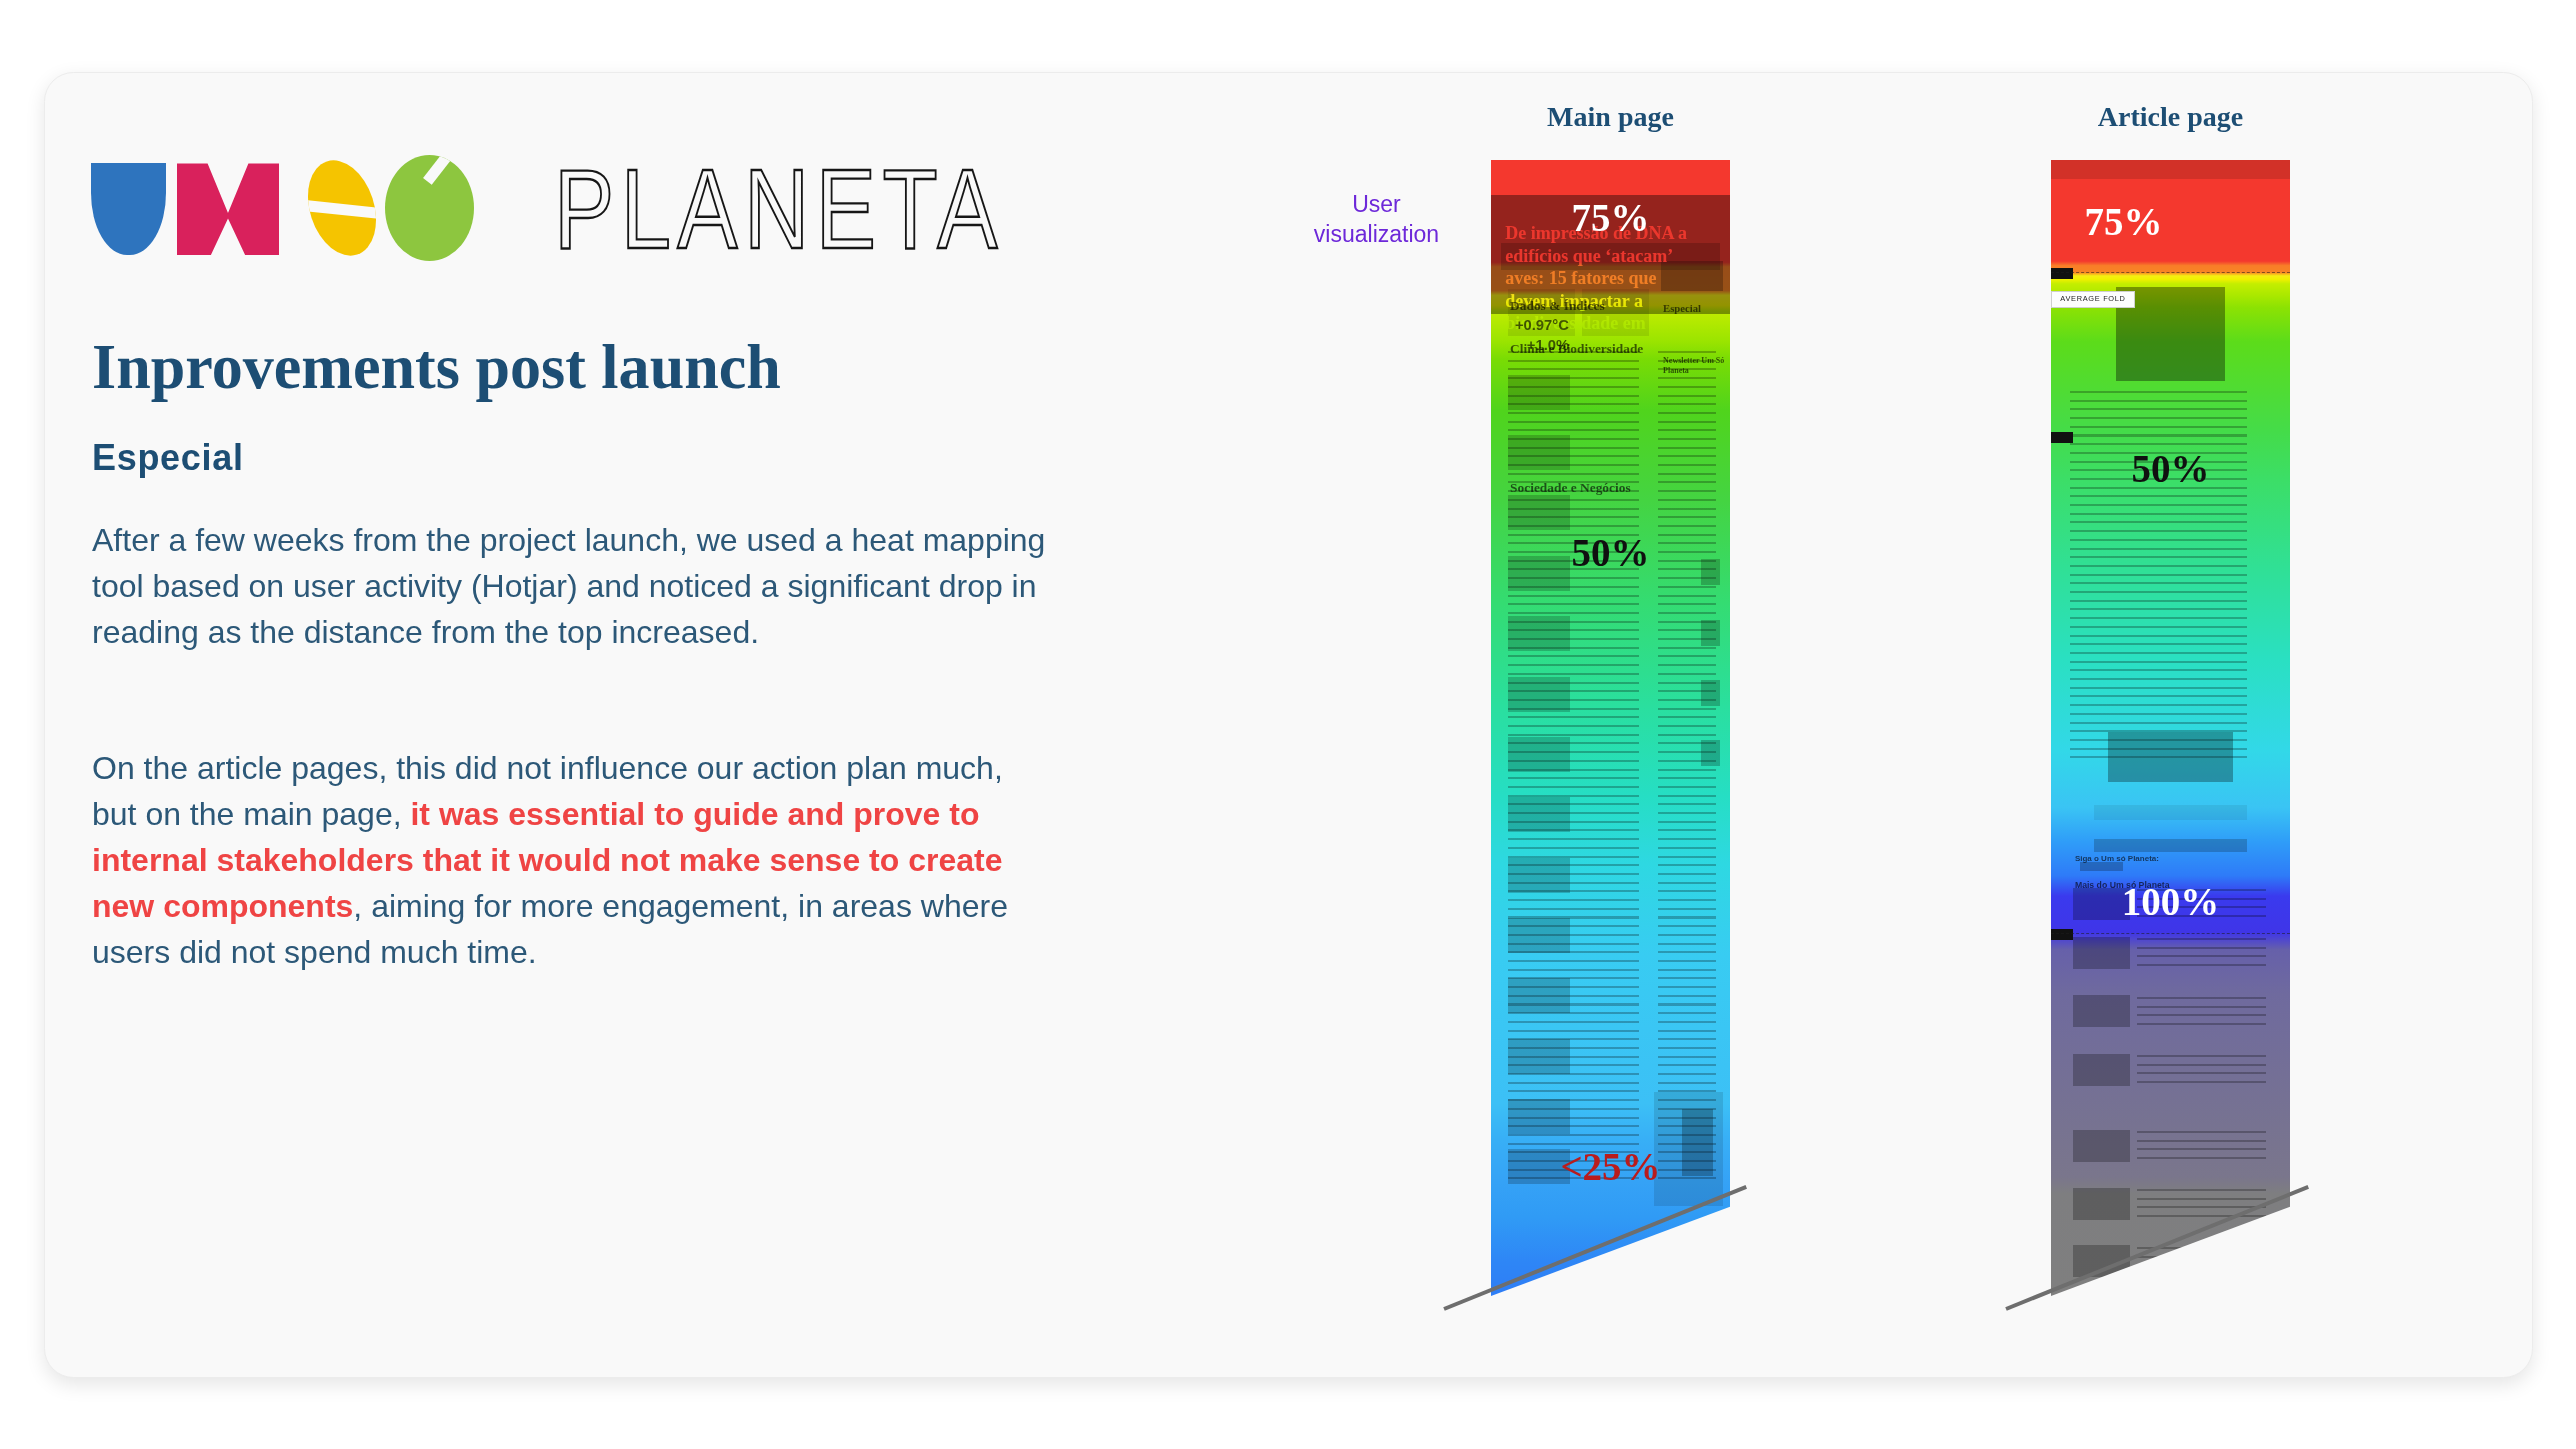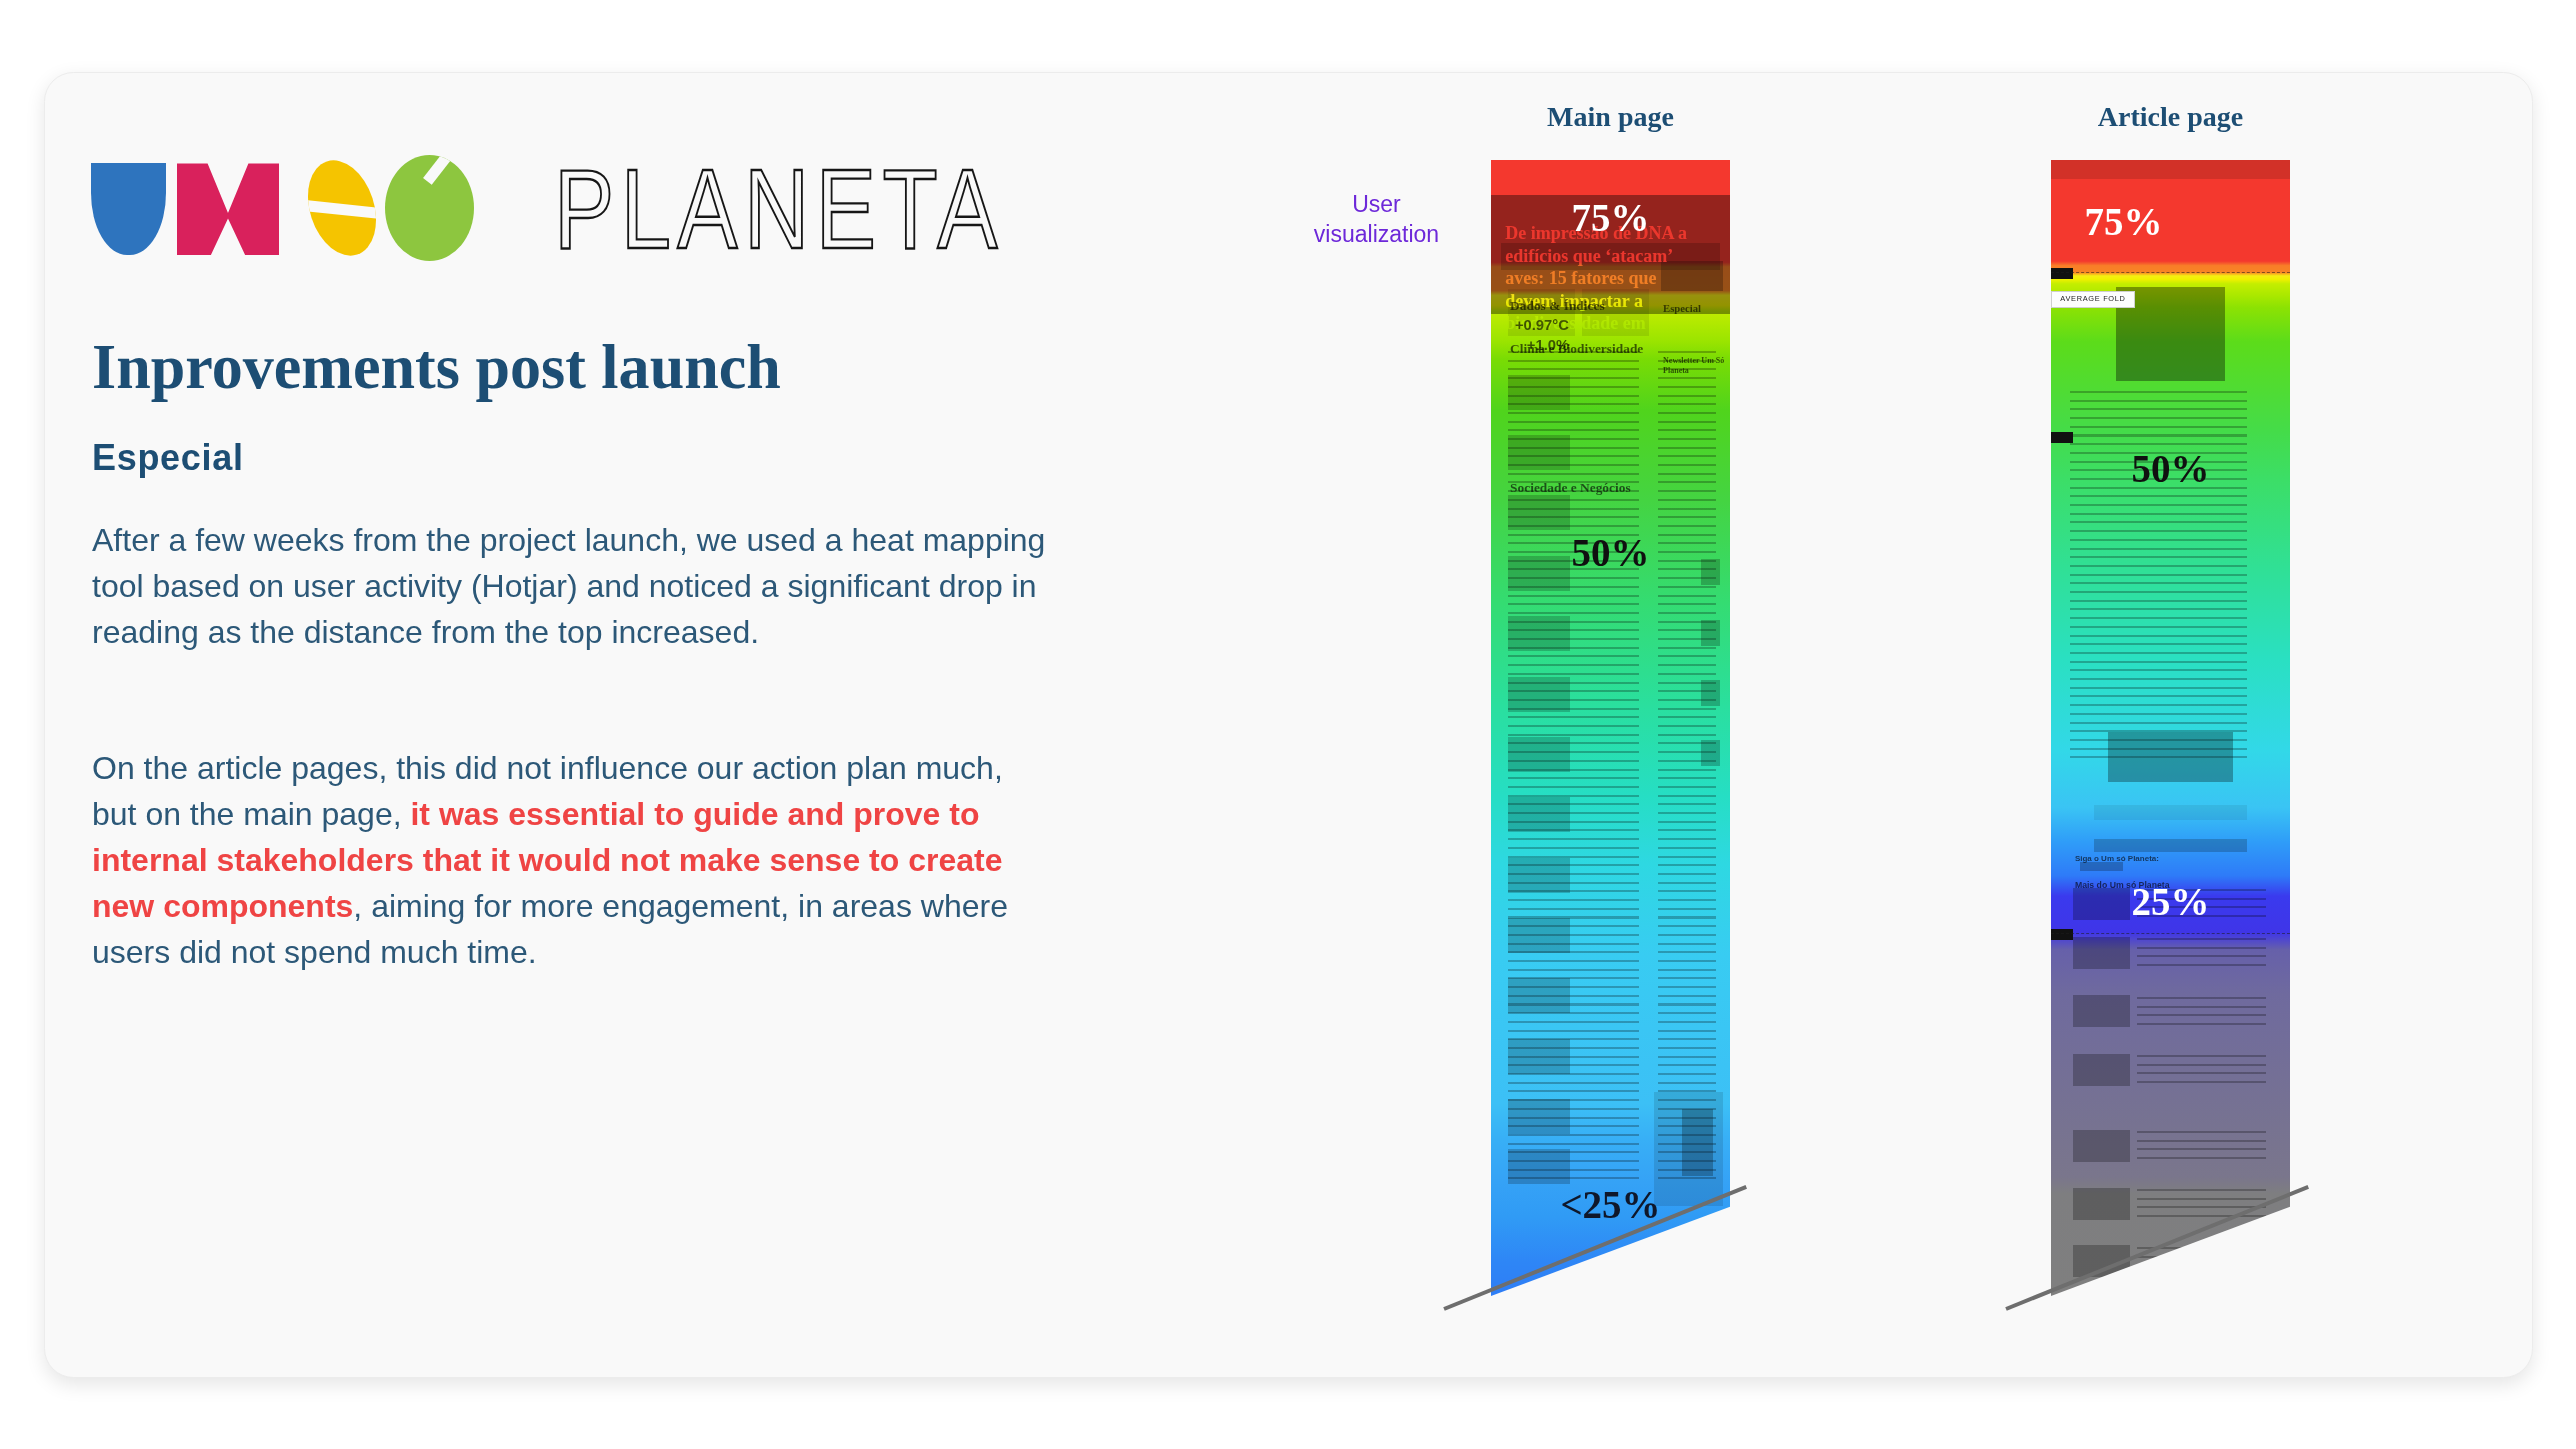--- a/index.html
+++ b/index.html
@@ -114,21 +114,21 @@
       <div class="snip sd" style="top: 156px; left: 10%; width: 44%; font-size: 14.8px; line-height: 1.25; font-weight: 700;">+0.97°C</div>
       <div class="snip sd" style="top: 176px; left: 15%; width: 44%; font-size: 14.8px; line-height: 1.25; font-weight: 700;">+1.0%</div>
       <div class="snip sd serif" style="top: 142px; left: 72%; width: 26%; font-size: 10.7px; line-height: 1.25; font-weight: 700;">Especial</div>
       <div class="snip sd serif" style="top: 181px; left: 8%; width: 62%; font-size: 13.4px; line-height: 1.25; font-weight: 700;">Clima e Biodiversidade</div>
       <div class="snip sd serif" style="top: 196px; left: 72%; width: 27%; font-size: 8px; line-height: 1.25; font-weight: 700;">Newsletter Um Só Planeta</div>
       <div class="snip sd serif" style="top: 320px; left: 8%; width: 62%; font-size: 13.4px; line-height: 1.25; font-weight: 700;">Sociedade e Negócios</div>
     </div>
     <div class="overlay" style="background: linear-gradient(rgb(244, 56, 46) 0%, rgb(244, 56, 46) 9%, rgb(248, 126, 40) 9.4%, rgb(248, 132, 36) 11.5%, rgb(248, 238, 22) 11.9%, rgb(240, 240, 0) 12.8%, rgb(192, 236, 0) 13.3%, rgb(154, 228, 0) 16%, rgb(122, 220, 4) 17.5%, rgb(80, 212, 28) 22%, rgb(68, 212, 66) 30%, rgb(52, 220, 114) 39%, rgb(42, 223, 158) 48%, rgb(38, 222, 196) 56%, rgb(46, 216, 226) 62%, rgb(56, 204, 242) 70%, rgb(60, 192, 246) 83%, rgb(56, 176, 246) 86%, rgb(53, 162, 246) 90%, rgb(48, 155, 245) 93%, rgb(46, 134, 246) 97%, rgb(46, 125, 246) 100%);"></div>
     <div class="pct" style="top: 35px; color: rgb(255, 255, 255); transform: translateX(0px);">75%</div>
     <div class="pct" style="top: 370px; color: rgb(16, 16, 16); transform: translateX(0px);">50%</div>
-    <div class="pct" style="top: 1022px; color: #0f172a; transform: translateX(0px);">&lt;25%</div>
+    <div class="pct" style="top: 984px; color: #b91c1c; transform: translateX(0px);">&lt;25%</div>
   </div>
 <div class="hm-col" style="left: 2051px;">
     <div class="hm-page">
       <div class="blk" style="top: 0px; height: 19px; left: 0%; width: 100%; background: rgba(20, 20, 20, 0.15);"></div>
       <div class="blk" style="top: 127px; height: 94px; left: 27%; width: 46%; background: rgba(20, 20, 20, 0.4);"></div>
       <div class="blk k1" style="top: 231px; height: 372px; left: 8%; width: 74%;"></div>
       <div class="blk" style="top: 572px; height: 50px; left: 24%; width: 52%; background: rgba(20, 20, 20, 0.33);"></div>
       <div class="blk" style="top: 645px; height: 14.8px; left: 18%; width: 64%; background: rgba(20, 20, 20, 0.08);"></div>
       <div class="blk" style="top: 679px; height: 13.4px; left: 18%; width: 64%; background: rgba(20, 20, 20, 0.22);"></div>
       <div class="blk" style="top: 702px; height: 9.4px; left: 12%; width: 18%; background: rgba(20, 20, 20, 0.25);"></div>
@@ -146,21 +146,21 @@
       <div class="blk k1" style="top: 1029px; height: 29.5px; left: 36%; width: 54%;"></div>
       <div class="blk" style="top: 1085px; height: 32px; left: 9%; width: 24%; background: rgba(20, 20, 20, 0.28);"></div>
       <div class="blk k1" style="top: 1087px; height: 29.5px; left: 36%; width: 54%;"></div>
       <div class="snip sl" style="top: 56px; left: 8%; width: 62%; font-size: 16px; line-height: 1.25; font-weight: 700;">Nosso Manifesto</div>
       <div class="snip sd" style="top: 694px; left: 10%; width: 62%; font-size: 8px; line-height: 1.25; font-weight: 700;">Siga o Um só Planeta:</div>
       <div class="snip sd" style="top: 720px; left: 10%; width: 80%; font-size: 8.7px; line-height: 1.25; font-weight: 700;">Mais do Um só Planeta</div>
     </div>
     <div class="overlay" style="background: linear-gradient(rgb(244, 56, 46) 0%, rgb(244, 56, 46) 8.9%, rgb(248, 126, 40) 9.3%, rgb(248, 132, 36) 9.9%, rgb(246, 238, 18) 10.2%, rgb(240, 240, 0) 10.5%, rgb(196, 238, 0) 10.9%, rgb(168, 232, 0) 12%, rgb(140, 226, 3) 13%, rgb(92, 220, 26) 16%, rgb(68, 220, 74) 24%, rgb(60, 222, 102) 28%, rgb(48, 224, 150) 36%, rgb(42, 224, 194) 44%, rgb(50, 216, 232) 52%, rgb(58, 196, 244) 57%, rgb(47, 157, 248) 60%, rgb(46, 123, 248) 63%, rgb(58, 58, 238) 64.8%, rgb(63, 53, 232) 68%, rgb(102, 96, 170) 69.5%, rgb(111, 106, 158) 73.4%, rgb(122, 118, 140) 89.5%, rgb(126, 126, 128) 91%, rgb(127, 127, 127) 100%);"></div>
     <div class="pct" style="top: 39px; color: rgb(255, 255, 255); transform: translateX(-47px);">75%</div>
     <div class="pct" style="top: 286px; color: rgb(16, 16, 16); transform: translateX(0px);">50%</div>
-    <div class="pct" style="top: 719px; color: rgb(255, 255, 255); transform: translateX(0px);">25%</div>
+    <div class="pct" style="top: 719px; color: rgb(255, 255, 255); transform: translateX(0px);">100%</div>
     <div class="chip" style="top: 108px;"></div>
     <div class="fold" style="top: 131px; text-align: center;">AVERAGE FOLD</div>
     <div class="chip" style="top: 272px;"></div>
     <div class="chip" style="top: 769px;"></div>
     <div class="rule" style="top: 112px;"></div>
     <div class="rule" style="top: 773px;"></div>
   </div>
 
 <div class="diag" style="left:1444px"></div>
 <div class="diag" style="left:2006px"></div>

